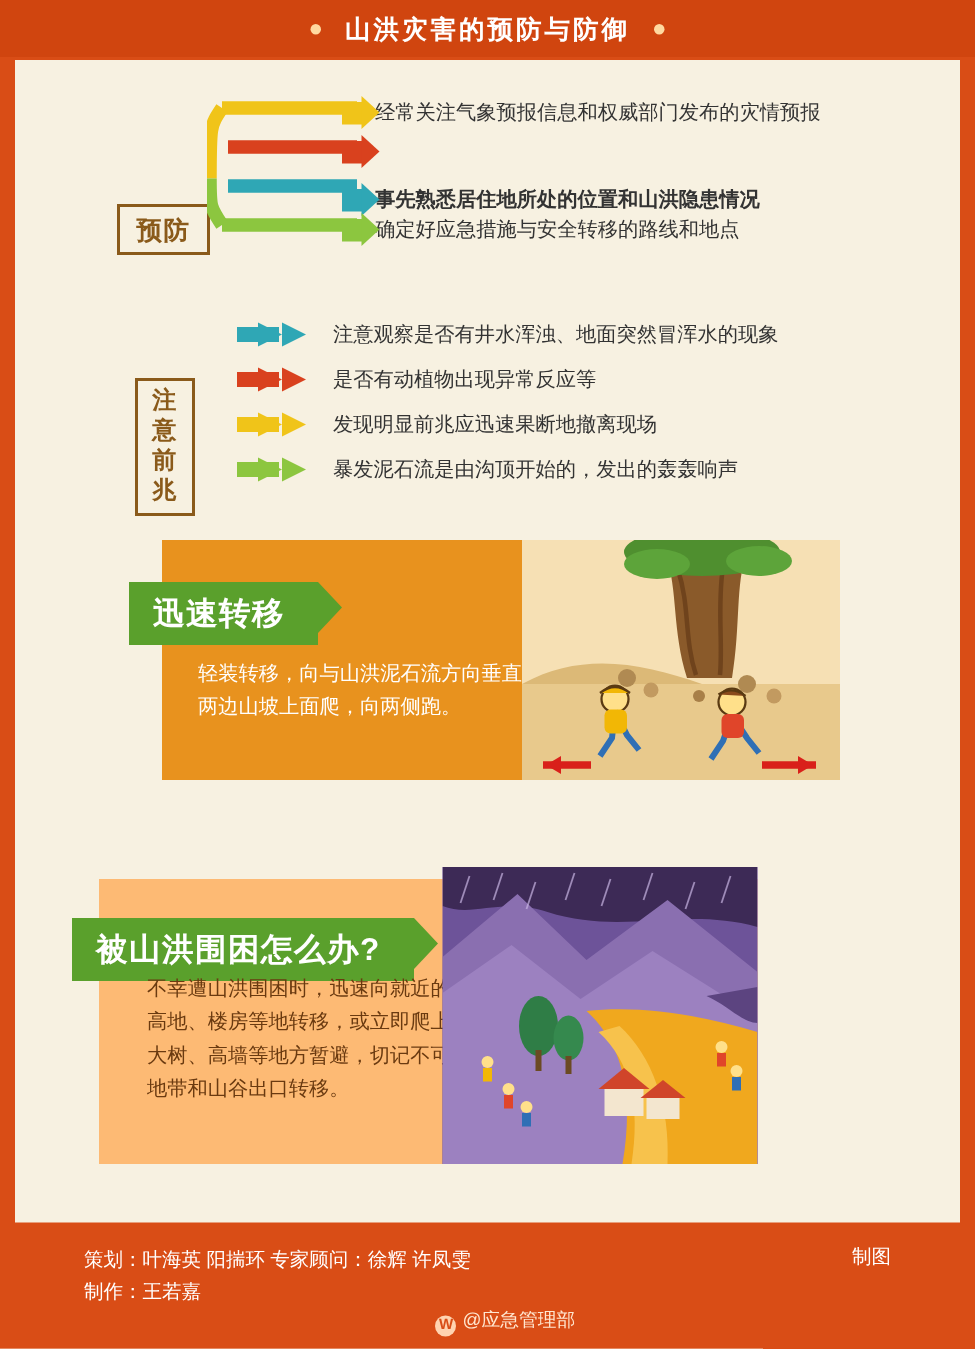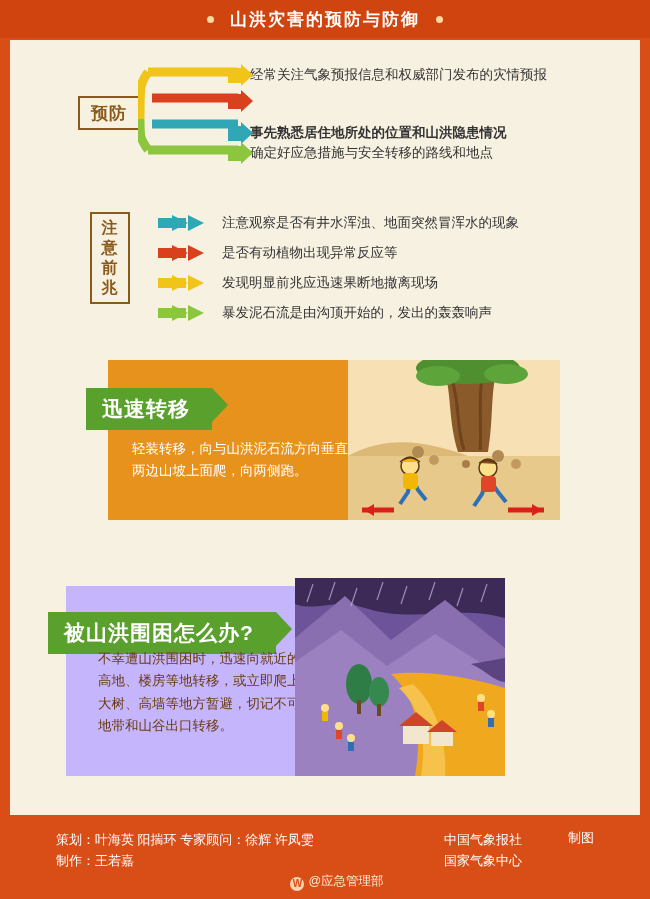--- a/index.html
+++ b/index.html
@@ -46,20 +46,21 @@
     position:absolute;left:0;top:14px;width:630px;height:140px;
   }
   .badge{
     position:absolute;
     border:2px solid #8a5a1a;
     color:#8a5a1a;
     font-weight:bold;
     display:flex;align-items:center;justify-content:center;
     background:transparent;
     box-sizing:border-box;
+    margin-top:40px;
   }
   .badge-prevent{
     left:68px;top:42px;width:62px;height:34px;font-size:17px;letter-spacing:1px;
   }
   .badge-omen{
     left:80px;top:0px;width:40px;height:92px;font-size:16px;
     flex-direction:column;line-height:1.25;padding:4px 12px;letter-spacing:1px;
   }
   .arrow-row{
     position:absolute;
@@ -122,21 +123,21 @@
     position:absolute;left:24px;top:78px;width:230px;
     color:#ffffff;font-size:13.5px;line-height:1.6;
   }
   .art-flood{
     position:absolute;right:0;top:0;width:212px;height:160px;
     overflow:hidden;background:#f3d7a8;
   }
   
   .card-yellow{
     position:absolute;left:66px;top:556px;width:439px;height:190px;
-    background:#c4b5fd;
+    background:#fdba74;
   }
   .card-yellow .body{
     position:absolute;left:32px;top:62px;width:250px;
     color:#6a3a10;font-size:13.5px;line-height:1.65;
   }
   .art-valley{
     position:absolute;right:0;top:-8px;width:210px;height:198px;overflow:hidden;
     background:#7a5fa6;
   }
   
@@ -345,23 +346,19 @@
       </div>
     </div>
 
   </div>
 
   <div class="footer">
     <div class="credits">
       <div>策划：叶海英  阳揣环  专家顾问：徐辉  许凤雯</div>
       <div>制作：王若嘉</div>
     </div>
-    <div class="org">
-      <div>中国气象报社</div>
-      <div>国家气象中心</div>
-    </div>
     <div class="org-right">制图</div>
     <div class="weibo">
       <span class="wb">W</span><span>@应急管理部</span>
     </div>
   </div>
 
 </div>
 
 </body></html>

